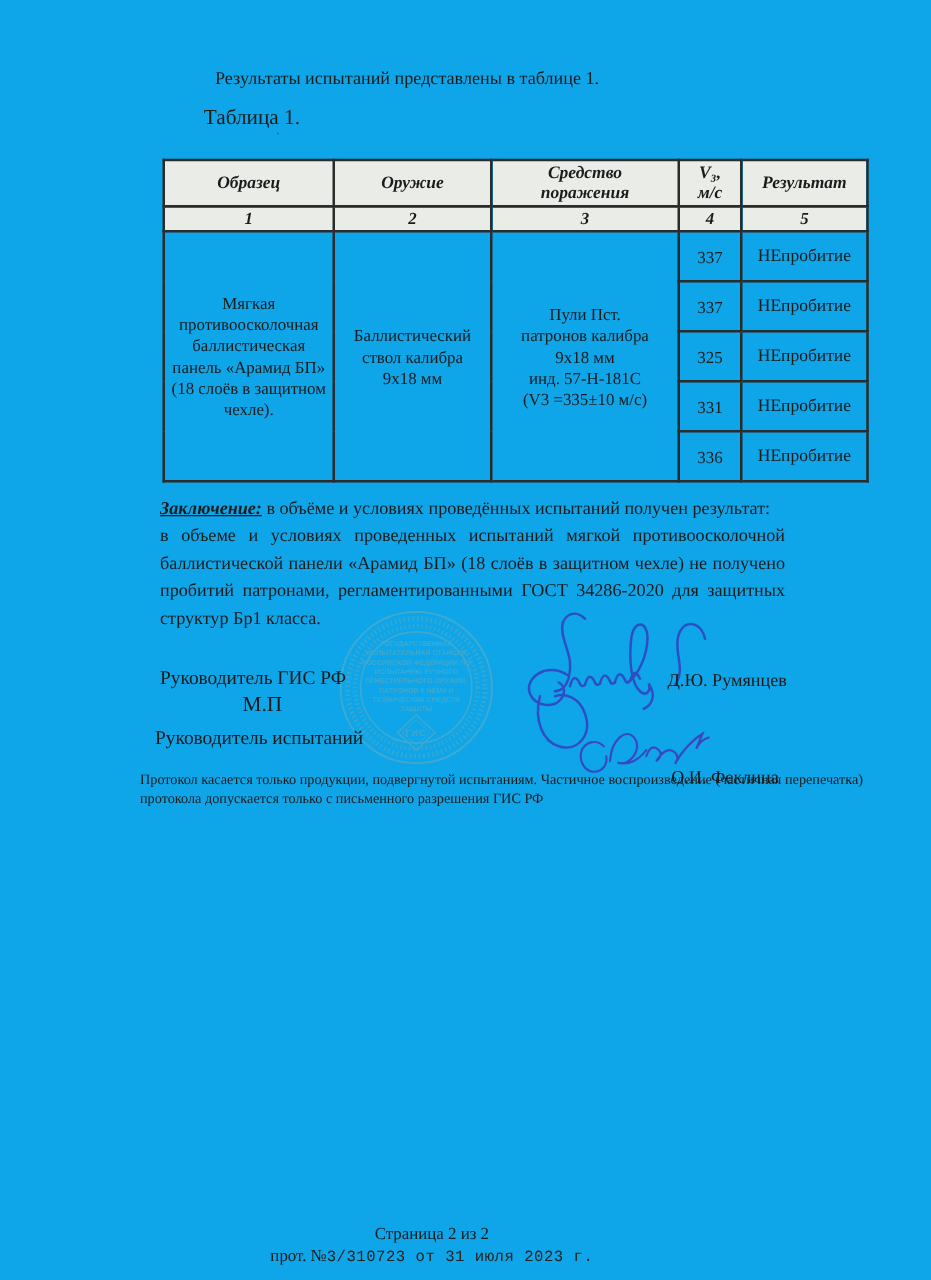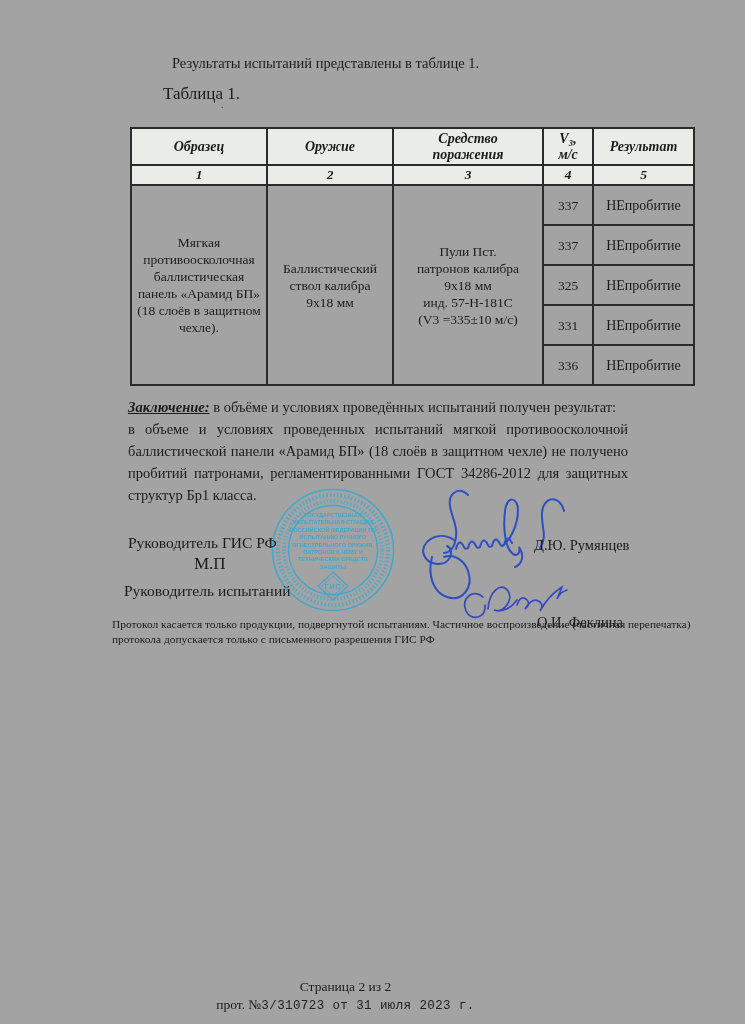--- a/index.html
+++ b/index.html
@@ -1,19 +1,19 @@
 <!DOCTYPE html>
 <html><head>
 <meta charset="utf-8">
 <style>
   * { margin:0; padding:0; box-sizing:border-box; }
   html,body { background:#888; }
   .page {
     position:relative; width:745px; height:1024px; margin:0 auto;
-    background:#a3a3a3; overflow:hidden;
+    background:#0ea5e9; overflow:hidden;
     font-family:"Liberation Serif","DejaVu Serif",serif; color:#1b1b1b;
   }
   .intro   { position:absolute; left:172px; top:55px;  font-size:14.5px; }
   .caption { position:absolute; left:163px; top:84px;  font-size:17px; }
   .caption-dot { position:absolute; left:221px; top:99px; font-size:10px; color:#444; }
 
   .tablewrap { position:absolute; left:130px; top:127px; }
   table { border-collapse:collapse; table-layout:fixed; width:563px; }
   th, td {
     border:2px solid #2b2b2b; text-align:center; vertical-align:middle;
@@ -120,21 +120,21 @@
         <tr>
           <td>336</td>
           <td class="result">НЕпробитие</td>
         </tr>
       </tbody>
     </table>
   </div>
 
   <div class="conclusion">
     <div><span class="concl-label">Заключение:</span><span> в объёме и условиях проведённых испытаний получен результат:</span></div>
-    <div class="concl-body">в объеме и условиях проведенных испытаний мягкой противоосколочной баллистической панели «Арамид БП» (18 слоёв в защитном чехле) не получено пробитий патронами, регламентированными ГОСТ 34286-2012 для защитных структур Бр1 класса.</div>
+    <div class="concl-body">в объеме и условиях проведенных испытаний мягкой противоосколочной баллистической панели «Арамид БП» (18 слоёв в защитном чехле) не получено пробитий патронами, регламентированными ГОСТ 34286-2020 для защитных структур Бр1 класса.</div>
   </div>
 
   <svg class="stamp" width="134" height="130" viewBox="0 0 134 130">
     <g stroke="#3fa9cf" fill="none">
       <circle cx="66" cy="62" r="60.5" stroke-width="1.6"></circle>
       <circle cx="66" cy="62" r="55" stroke-width="4" stroke-dasharray="1.5,2.1" opacity="0.8"></circle>
       <circle cx="66" cy="62" r="49" stroke-width="3.6" stroke-dasharray="1.4,2.0" opacity="0.7"></circle>
       <circle cx="66" cy="62" r="44.5" stroke-width="1.3"></circle>
       <path d="M66,84 L81,98 L66,112 L51,98 Z" stroke-width="1.2"></path>
       <path d="M66,88 L77,98 L66,108 L55,98 Z" stroke-width="0.8"></path>

